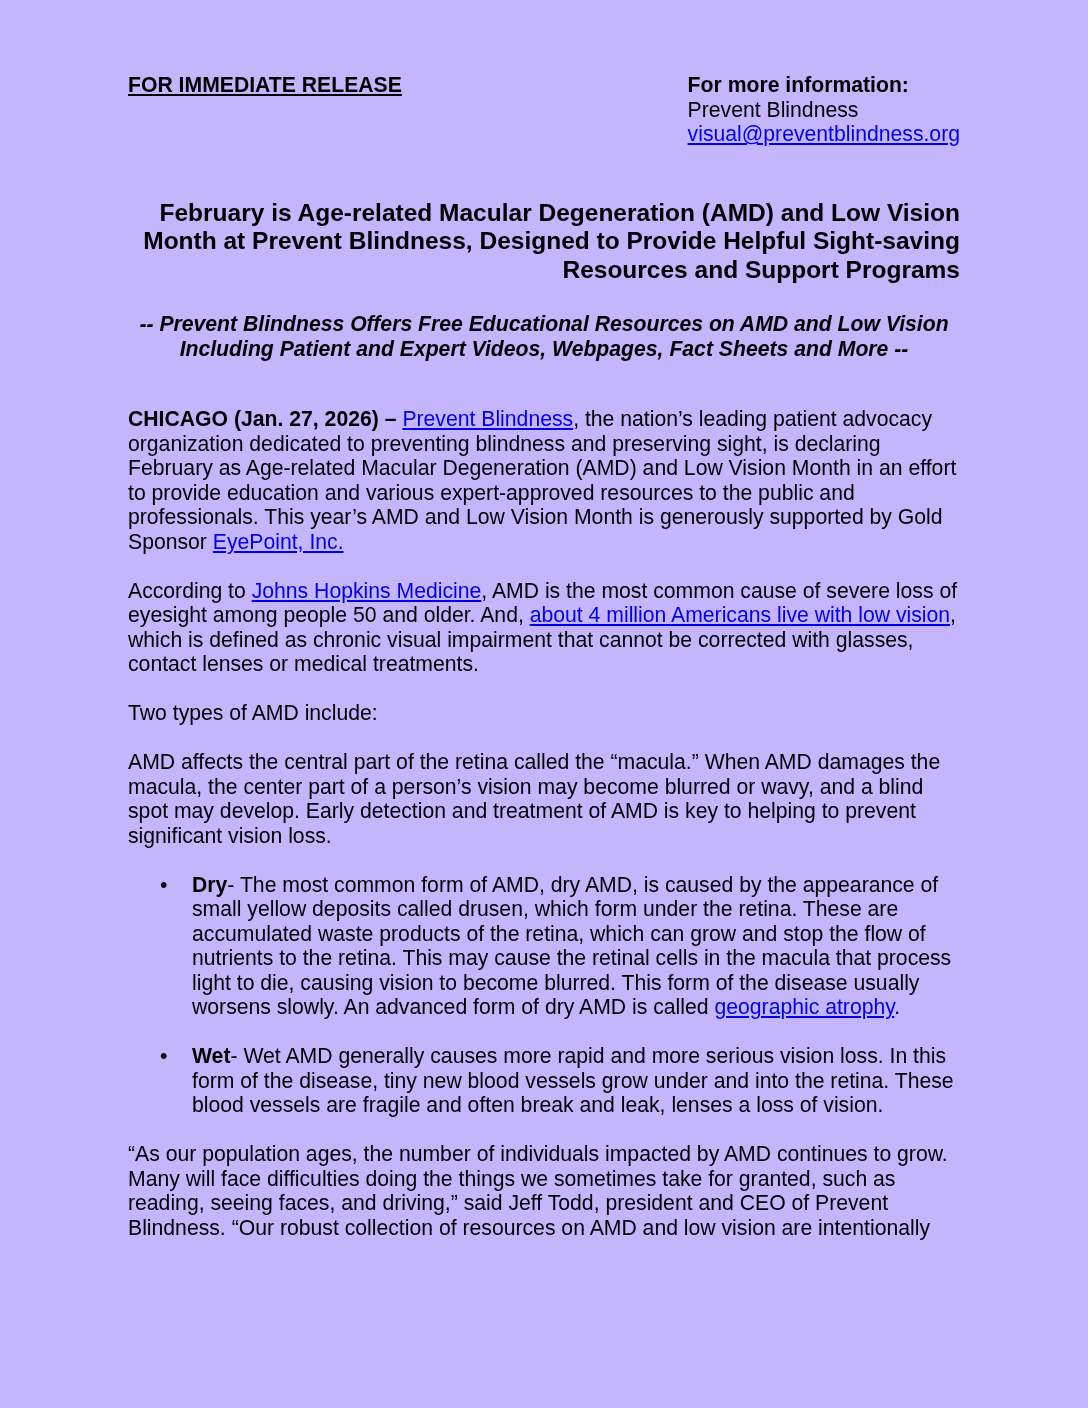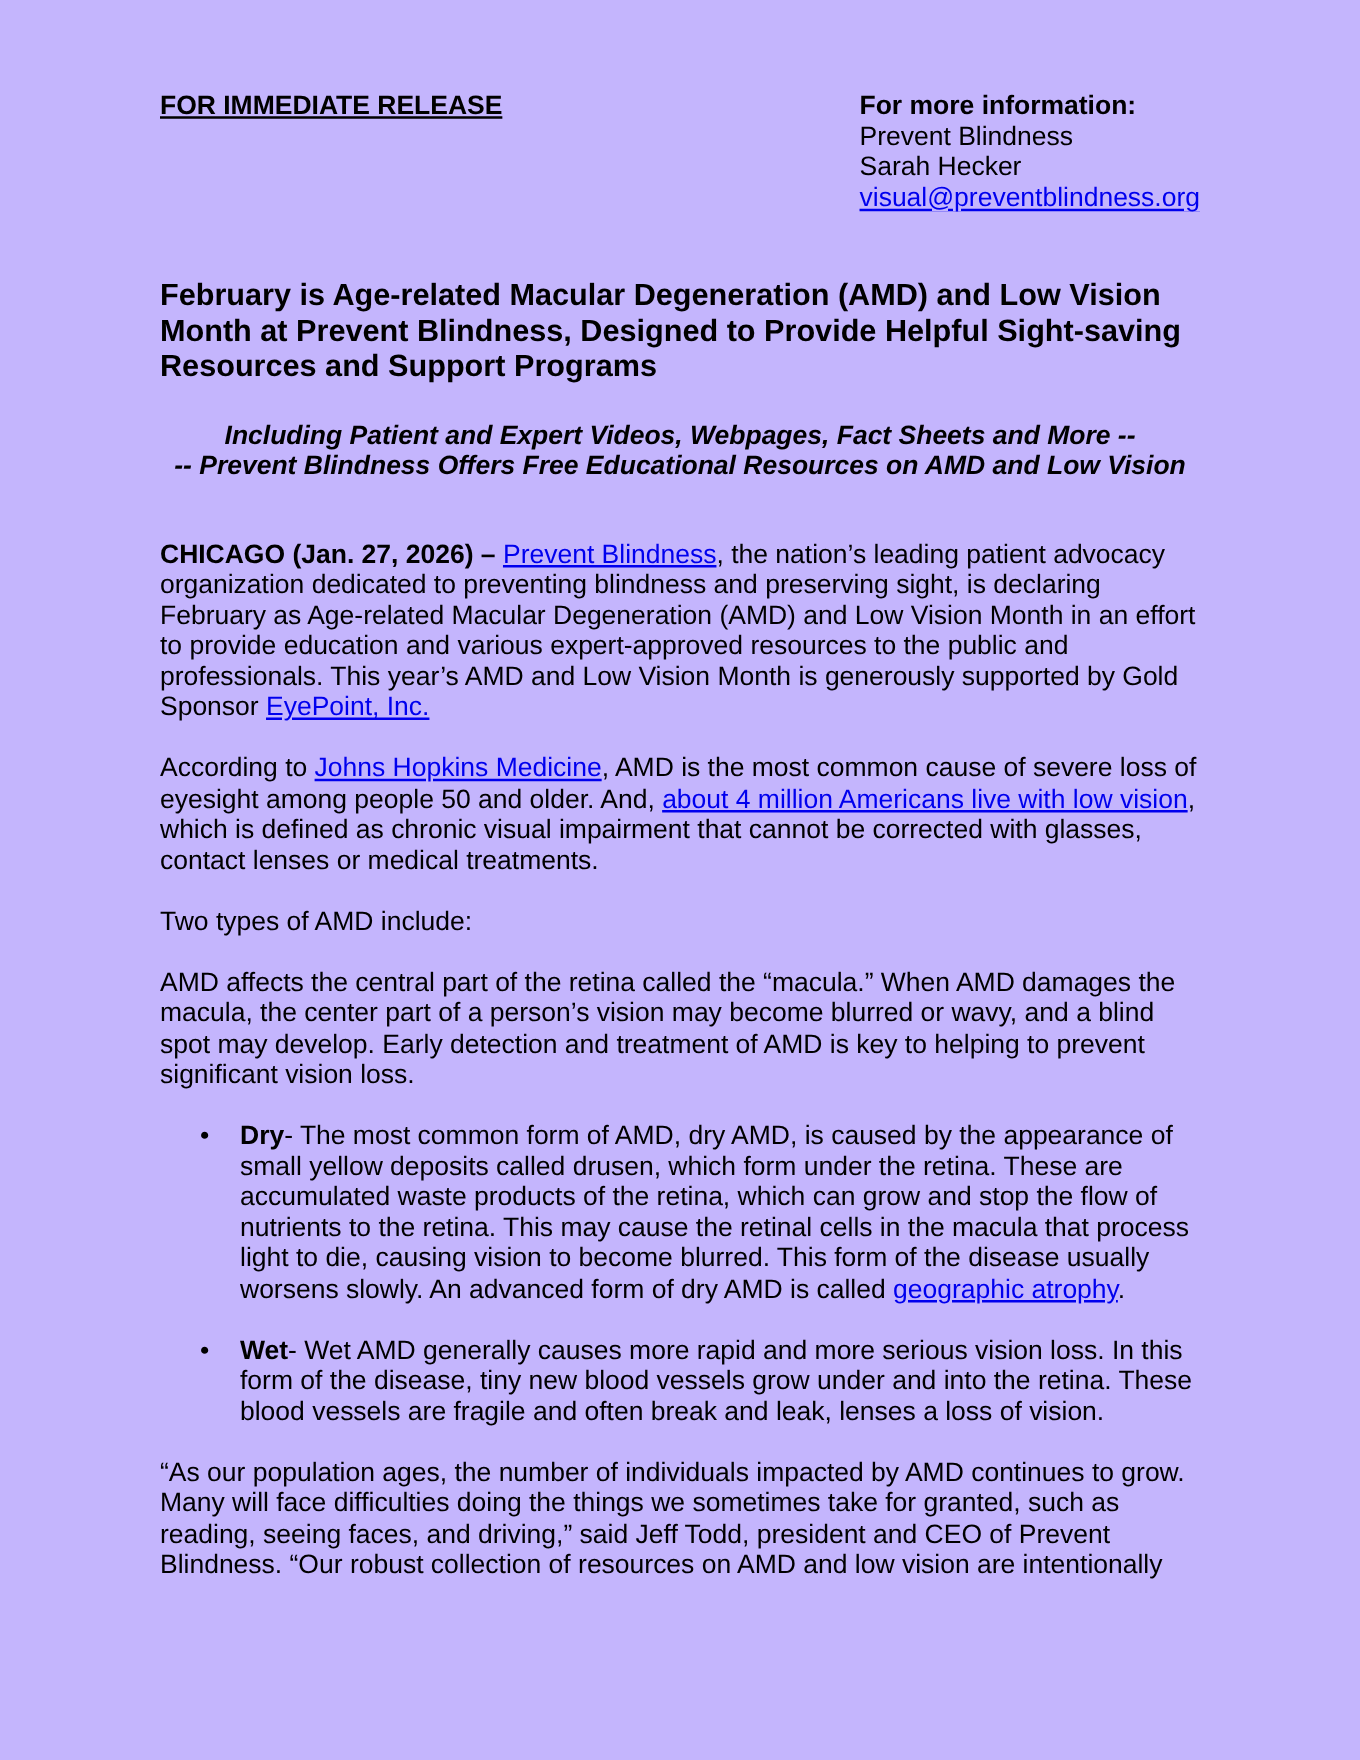--- a/index.html
+++ b/index.html
@@ -40,21 +40,21 @@
   a.doc-link {
     color: var(--link-color, #0000EE);
     text-decoration: underline;
     cursor: pointer;
   }
   .doc-title {
     margin: 52px 0 0 0;
     font-size: 24.5px;
     line-height: 28.6px;
     font-weight: bold;
-    text-align: left;
+    text-align: right;
   }
   .doc-subtitle {
     margin: 28px 0 0 0;
     font-size: 21.2px;
     line-height: 24.5px;
     font-weight: bold;
     font-style: italic;
     text-align: center;
   }
   .body-copy {
@@ -86,36 +86,35 @@
 </head>
 <body>
 
 <div class="page">
 
   <div class="header-row">
     <div class="release-label">FOR IMMEDIATE RELEASE</div>
     <div class="contact-block">
       <div class="contact-heading">For more information:</div>
       <div>Prevent Blindness</div>
-      <div>Sarah Hecker</div>
       <div>
         <a class="doc-link" href="#">visual@preventblindness.org</a>
       </div>
     </div>
   </div>
 
   <h1 class="doc-title">
     <div>February is Age-related Macular Degeneration (AMD) and Low Vision</div>
     <div>Month at Prevent Blindness, Designed to Provide Helpful Sight-saving</div>
     <div>Resources and Support Programs</div>
   </h1>
 
   <h2 class="doc-subtitle">
+    <div>-- Prevent Blindness Offers Free Educational Resources on AMD and Low Vision</div>
     <div>Including Patient and Expert Videos, Webpages, Fact Sheets and More --</div>
-    <div>-- Prevent Blindness Offers Free Educational Resources on AMD and Low Vision</div>
   </h2>
 
   <div class="body-copy">
 
     <p><span class="seg-bold">CHICAGO (Jan. 27, 2026) – </span><a class="doc-link" href="#">Prevent Blindness</a><span>, the nation’s leading patient advocacy organization dedicated to preventing blindness and preserving sight, is declaring February as Age-related Macular Degeneration (AMD) and Low Vision Month in an effort to provide education and various expert-approved resources to the public and professionals. This year’s AMD and Low Vision Month is generously supported by Gold Sponsor </span><a class="doc-link" href="#">EyePoint, Inc.</a></p>
 
     <p><span>According to </span><a class="doc-link" href="#">Johns Hopkins Medicine</a><span>, AMD is the most common cause of severe loss of eyesight among people 50 and older. And, </span><a class="doc-link" href="#">about 4 million Americans live with low vision</a><span>, which is defined as chronic visual impairment that cannot be corrected with glasses, contact lenses or medical treatments.</span></p>
 
     <p>Two types of AMD include:</p>
 

